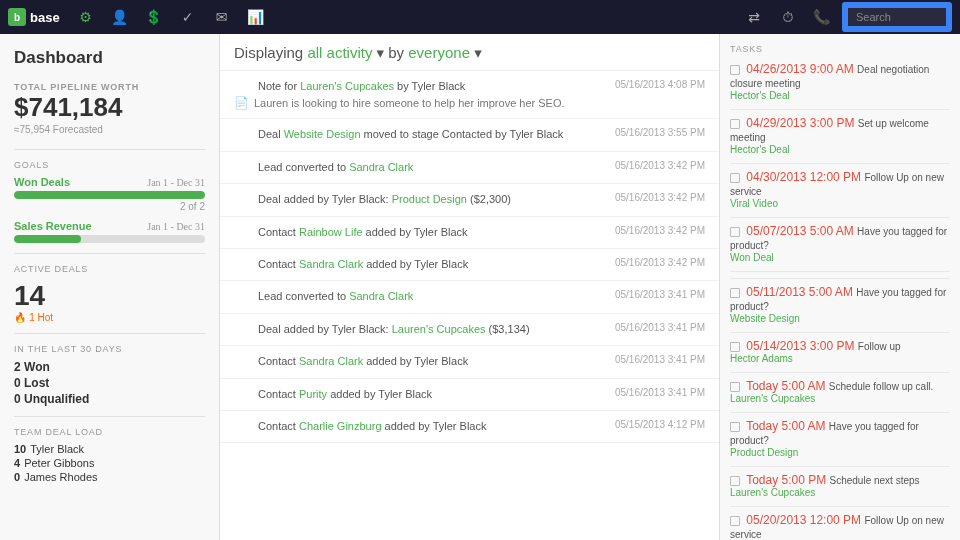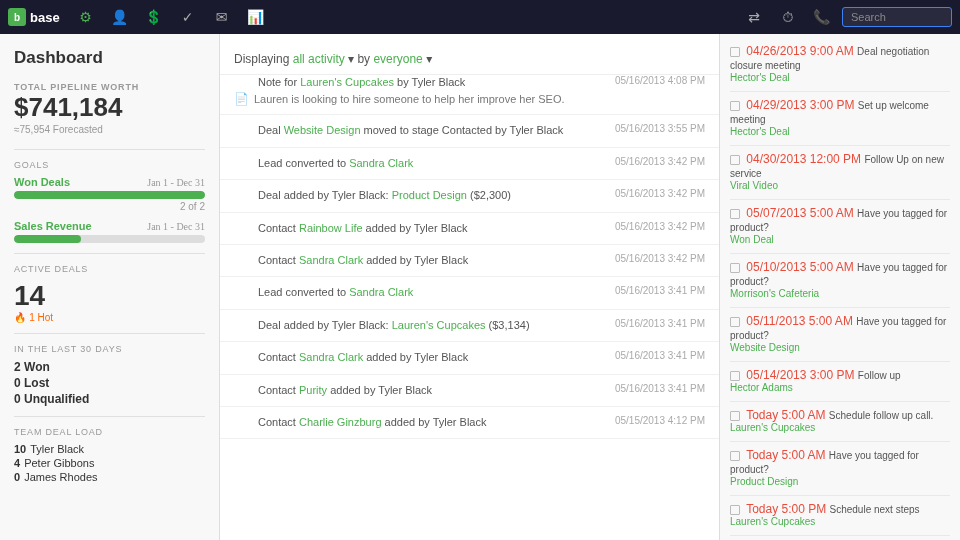--- a/index.html
+++ b/index.html
@@ -26,21 +26,21 @@
     }
     .nav-icon-btn {
       width: 28px; height: 28px; display: flex; align-items: center; justify-content: center;
       color: #aaa; font-size: 14px; cursor: pointer; border-radius: 4px;
     }
     .nav-icon-btn.active { color: #4caf50; }
     .topnav-right {
       margin-left: auto; display: flex; align-items: center; gap: 6px;
     }
     .search-box {
-      background: #2a2a3e; border: 1px solid #3b82f6; border-radius: 3px;
+      background: #2a2a3e; border: 6px solid #3b82f6; border-radius: 3px;
       color: #ccc; padding: 3px 8px; font-size: 11px; width: 110px;
       outline: none;
     }
     .search-box::placeholder { color: #888; }
 
     
     .content { display: flex; height: calc(540px - 34px); }
 
     
     .sidebar {
@@ -78,22 +78,22 @@
     .team-item { font-size: 11px; color: #333; margin-bottom: 2px; }
     .team-item .num { font-weight: bold; margin-right: 4px; }
 
     
     .feed {
       flex: 1; background: white; border-right: 1px solid #ddd;
       overflow-y: auto; padding: 0;
     }
     .feed-header {
       padding: 10px 14px 8px; border-bottom: 1px solid #eee;
-      font-size: 12px; color: #555;
-      position: sticky; top: 8px; background: white; z-index: 1;
+      font-size: 15px; color: #555;
+      position: sticky; top: 0; background: white; z-index: 1;
     }
     .feed-header a { color: #4caf50; text-decoration: none; }
     .feed-item {
       padding: 8px 14px; border-bottom: 1px solid #f0f0f0;
       display: flex; justify-content: space-between; align-items: flex-start;
     }
     .feed-item-left { flex: 1; }
     .feed-item-text { font-size: 11px; color: #555; line-height: 1.4; padding-left: 24px; }
     .feed-item-text a { color: #4caf50; text-decoration: none; }
     .feed-item-sub { font-size: 11px; color: #777; margin-top: 2px; display: flex; align-items: center; gap: 5px; }
@@ -301,20 +301,21 @@
       <div class="feed-item-left">
         <div class="feed-item-text">
           Contact <a>Charlie Ginzburg</a> added by Tyler Black
         </div>
       </div>
       <div class="feed-item-time">05/15/2013 4:12 PM</div>
     </div>
   </main>
 
   <aside class="tasks-panel">
+    <div class="tasks-title">TASKS</div>
 
     <div class="task-item">
       <span class="task-checkbox"></span>
       <span class="task-date">04/26/2013 9:00 AM</span>
       <span class="task-text">Deal negotiation closure meeting</span>
       <div class="task-context">Hector's Deal</div>
     </div>
     <hr class="task-divider">
 
     <div class="task-item">
@@ -334,26 +335,20 @@
     <hr class="task-divider">
 
     <div class="task-item">
       <span class="task-checkbox"></span>
       <span class="task-date">05/07/2013 5:00 AM</span>
       <span class="task-text">Have you tagged for product?</span>
       <div class="task-context">Won Deal</div>
     </div>
     <hr class="task-divider">
 
-    <div class="task-item">
-      <span class="task-checkbox"></span>
-      <span class="task-date">05/10/2013 5:00 AM</span>
-      <span class="task-text">Have you tagged for product?</span>
-      <div class="task-context">Morrison's Cafeteria</div>
-    </div>
     <hr class="task-divider">
 
     <div class="task-item">
       <span class="task-checkbox"></span>
       <span class="task-date">05/11/2013 5:00 AM</span>
       <span class="task-text">Have you tagged for product?</span>
       <div class="task-context">Website Design</div>
     </div>
     <hr class="task-divider">
 

